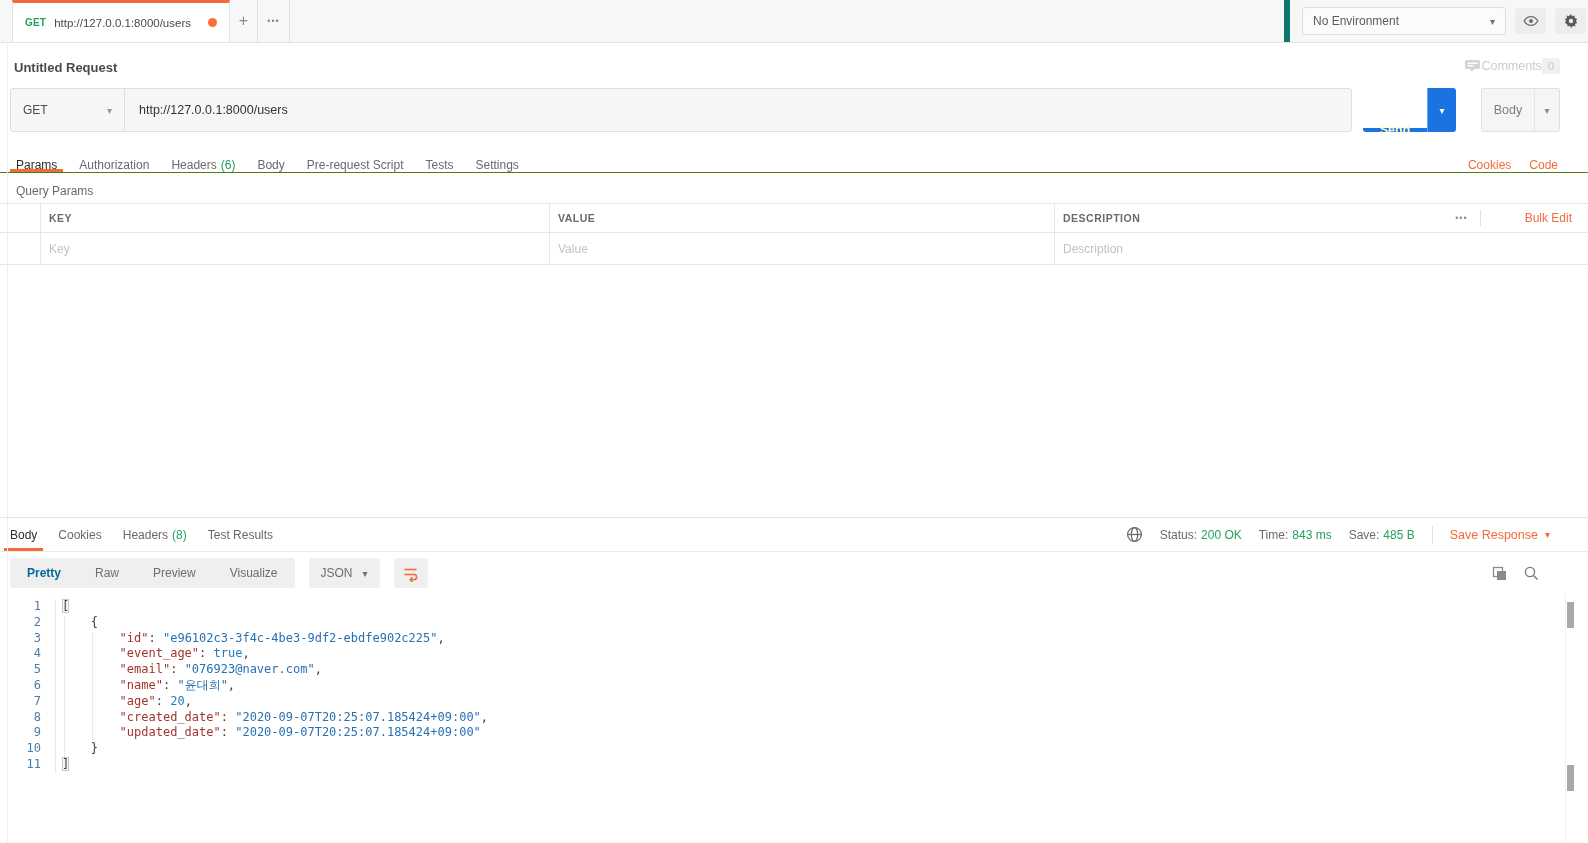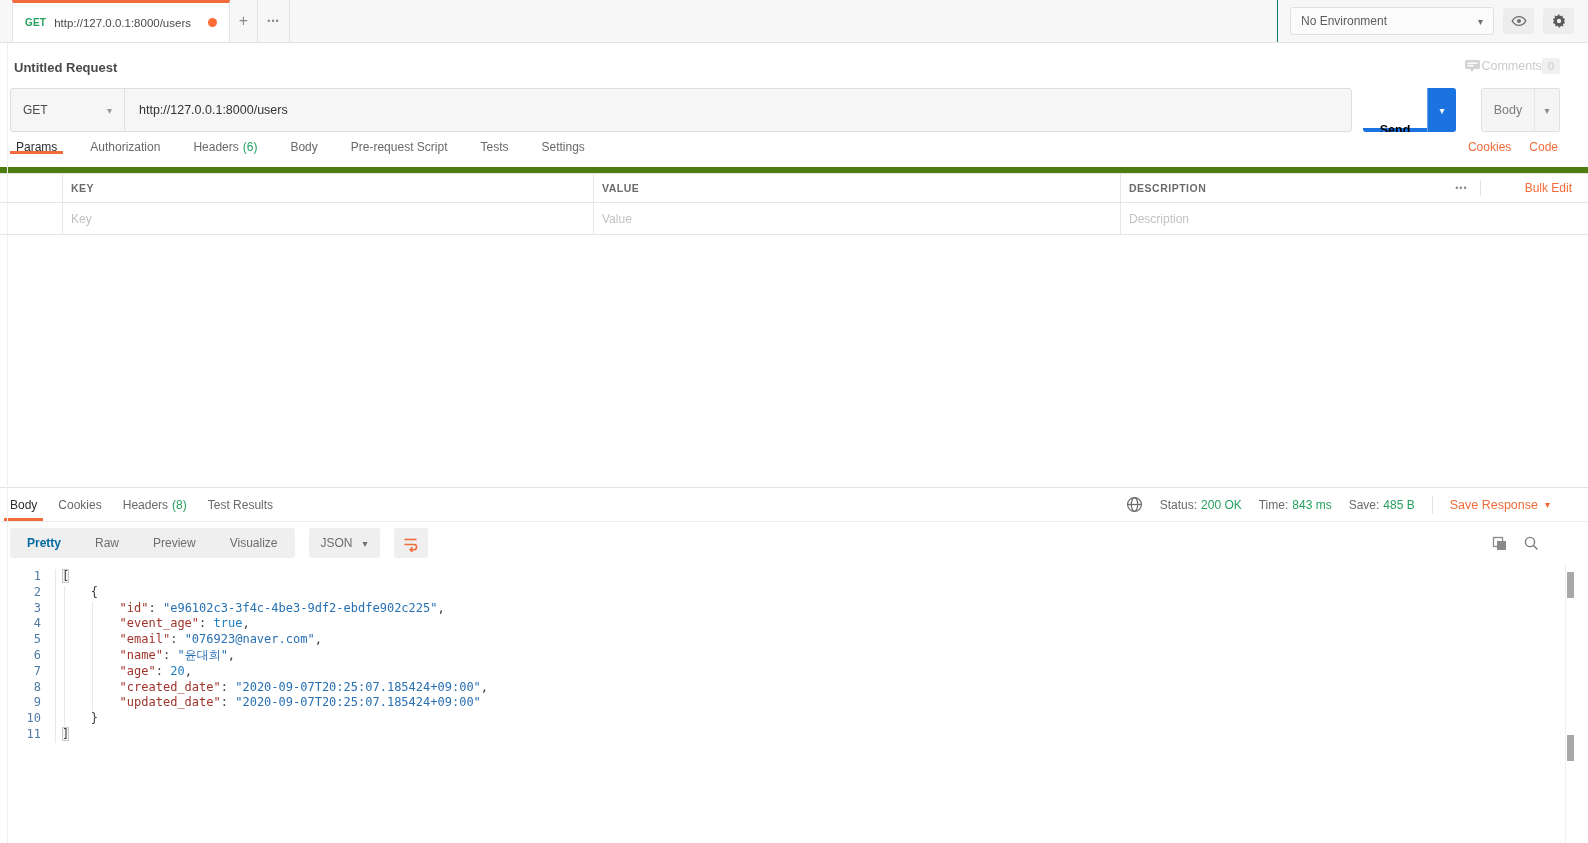--- a/index.html
+++ b/index.html
@@ -9,60 +9,60 @@
 
   
   .tabstrip { height:43px; background:#f7f7f7; border-bottom:1px solid #e3e3e3; display:flex; align-items:stretch; flex:none; }
   .tabstrip .tab { margin-left:12px; width:218px; background:#fff; border-left:1px solid #e3e3e3; border-right:1px solid #e3e3e3; border-top:3px solid #f26b3a; display:flex; align-items:center; padding:0 12px; gap:8px; cursor:default; }
   .tab-method { color:#26a05e; font-weight:bold; font-size:10px; letter-spacing:.2px; }
   .tab-url { color:#4a4a4a; font-size:11.5px; flex:1; white-space:nowrap; overflow:hidden; }
   .tab-dot { width:9px; height:9px; border-radius:50%; background:#ff6c37; flex:none; }
   .strip-btn { width:28px; display:flex; align-items:center; justify-content:center; color:#8a8a8a; font-size:16px; border-right:1px solid #e3e3e3; cursor:pointer; }
   .strip-btn.more { font-size:9px; letter-spacing:1px; width:32px; }
   .strip-spacer { flex:1; }
-  .strip-right { display:flex; align-items:center; gap:9px; padding-right:14px; border-left:1px solid #0f766e; padding-left:12px; }
+  .strip-right { display:flex; align-items:center; gap:9px; padding-right:2px; border-left:6px solid #0f766e; padding-left:12px; }
   .env-select { width:204px; height:28px; background:#fbfbfb; border:1px solid #e0e0e0; border-radius:3px; display:flex; align-items:center; padding:0 10px; color:#5c5c5c; font-size:12px; cursor:pointer; }
   .env-select .lbl { flex:1; }
   .env-select .caret { color:#6e6e6e; font-size:10px; }
   .icon-btn { width:31px; height:26px; background:#ededed; border-radius:3px; display:flex; align-items:center; justify-content:center; cursor:pointer; }
 
   
   .title-row { height:45px; display:flex; align-items:center; padding:0 14px 0 14px; flex:none; }
   .req-title { font-size:13px; font-weight:bold; color:#4a4a4a; padding-top:4px; }
   .title-right { margin-left:auto; display:flex; align-items:center; padding-right:14px; }
   .comments-lbl { color:#cbcbcb; font-size:12.5px; }
   .comments-badge { background:#f0f0f0; color:#c9c9c9; font-size:11px; border-radius:2px; padding:2px 6px; }
 
   
   .url-row { height:44px; margin:0 28px 8px 10px; display:flex; align-items:stretch; gap:11px; flex:none; }
   .url-box { flex:1; display:flex; background:#f6f6f6; border:1px solid #dedede; border-radius:3px; overflow:hidden; }
   .method-select { width:114px; display:flex; align-items:center; padding:0 12px; border-right:1px solid #dedede; cursor:pointer; }
   .method-select .lbl { flex:1; font-size:12px; color:#4a4a4a; }
   .method-select .caret { color:#9a9a9a; font-size:10px; }
   .url-input { flex:1; border:none; outline:none; background:transparent; font-family:"Liberation Sans", sans-serif; font-size:12.5px; color:#333; padding:0 14px; }
   .split-btn { display:flex; border-radius:3px; overflow:hidden; flex:none; }
-  .send-main { width:64px; background:#1a73e1; color:#000000; font-weight:bold; font-size:12.5px; display:flex; align-items:center; justify-content:center; cursor:pointer;margin-top:40px; }
+  .send-main { width:64px; background:#1a73e1; color:#fef9c3; font-weight:bold; font-size:12.5px; display:flex; align-items:center; justify-content:center; cursor:pointer;margin-top:40px; }
   .send-caret { width:29px; background:#1a73e1; border-left:1px solid rgba(255,255,255,.35); color:#fff; font-size:10px; display:flex; align-items:center; justify-content:center; cursor:pointer; }
   .save-main { width:53px; background:#f5f5f5; border:1px solid #e0e0e0; border-right:none; color:#7d7d7d; font-size:12.5px; display:flex; align-items:center; justify-content:center; cursor:pointer; }
   .save-caret { width:26px; background:#f5f5f5; border:1px solid #e0e0e0; border-left:1px solid #e6e6e6; color:#8a8a8a; font-size:10px; display:flex; align-items:center; justify-content:center; cursor:pointer; }
   .gap14 { width:3px; }
 
   
-  .req-tabs { height:33px; border-bottom:6px solid #4d7c0f; display:flex; align-items:flex-start; padding:0 16px; gap:33px; flex:none; }
+  .req-tabs { height:33px; border-bottom:1px solid #4d7c0f; display:flex; align-items:flex-end; padding:0 16px; gap:22px; flex:none; }
   .rtab { position:relative; display:flex; align-items:center; gap:4px; font-size:12px; color:#696969; cursor:pointer; white-space:nowrap; }
   .rtab .cnt { color:#26a05e; }
   .rtab.active { color:#2d2d2d; }
   .rtab.active::after { content:""; position:absolute; left:-6px; right:-6px; bottom:0; height:3px; background:#f26b3a; }
   .req-tabs .right-links { margin-left:auto; display:flex; align-items:center; gap:18px; padding-right:14px; }
   .orange-link { color:#f26b3a; font-size:12px; cursor:pointer; }
 
   
   .qp-label { height:30px; display:flex; align-items:center; padding:6px 16px 0; color:#696969; font-size:12px; flex:none; }
   .qp-table { flex:none; }
-  .qp-row { display:grid; grid-template-columns:40px 509px 505px 1fr auto; align-items:stretch;gap:22px; }
+  .qp-row { display:grid; grid-template-columns:40px 509px 505px 1fr auto; align-items:stretch; }
   .qp-head { height:30px; border-top:1px solid #e6e6e6; border-bottom:1px solid #e6e6e6; }
   .qp-data { height:32px; border-bottom:1px solid #e6e6e6; }
   .qp-cell { display:flex; align-items:center; padding:0 8px; border-left:1px solid #e6e6e6; }
   .qp-cell.first { border-left:none; }
   .qp-head .qp-cell { font-size:10.5px; font-weight:bold; color:#6b6b6b; letter-spacing:.5px; }
   .qp-input { width:100%; border:none; outline:none; background:transparent; font-family:"Liberation Sans", sans-serif; font-size:12px; color:#333; }
   .qp-input::placeholder { color:#c2c2c2; opacity:1; }
   .qp-actions { display:flex; align-items:center; gap:12px; padding:0 16px 0 10px; border-left:none; }
   .qp-dots { color:#8a8a8a; font-size:9px; letter-spacing:1px; cursor:pointer; }
   .qp-divider { width:1px; height:16px; background:#e3e3e3; }
@@ -208,20 +208,21 @@
       </div>
     <div class="rtab">
         <span>Settings</span>
       </div>
     <div class="right-links">
       <span class="orange-link">Cookies</span>
       <span class="orange-link">Code</span>
     </div>
   </div>
 
+  <div class="qp-label">Query Params</div>
   <div class="qp-table">
     <div class="qp-row qp-head">
       <div class="qp-cell first"></div>
       <div class="qp-cell">KEY</div>
       <div class="qp-cell">VALUE</div>
       <div class="qp-cell">DESCRIPTION</div>
       <div class="qp-actions">
         <span class="qp-dots">•••</span>
         <span class="qp-divider"></span>
         <span class="bulk-edit">Bulk Edit</span>

